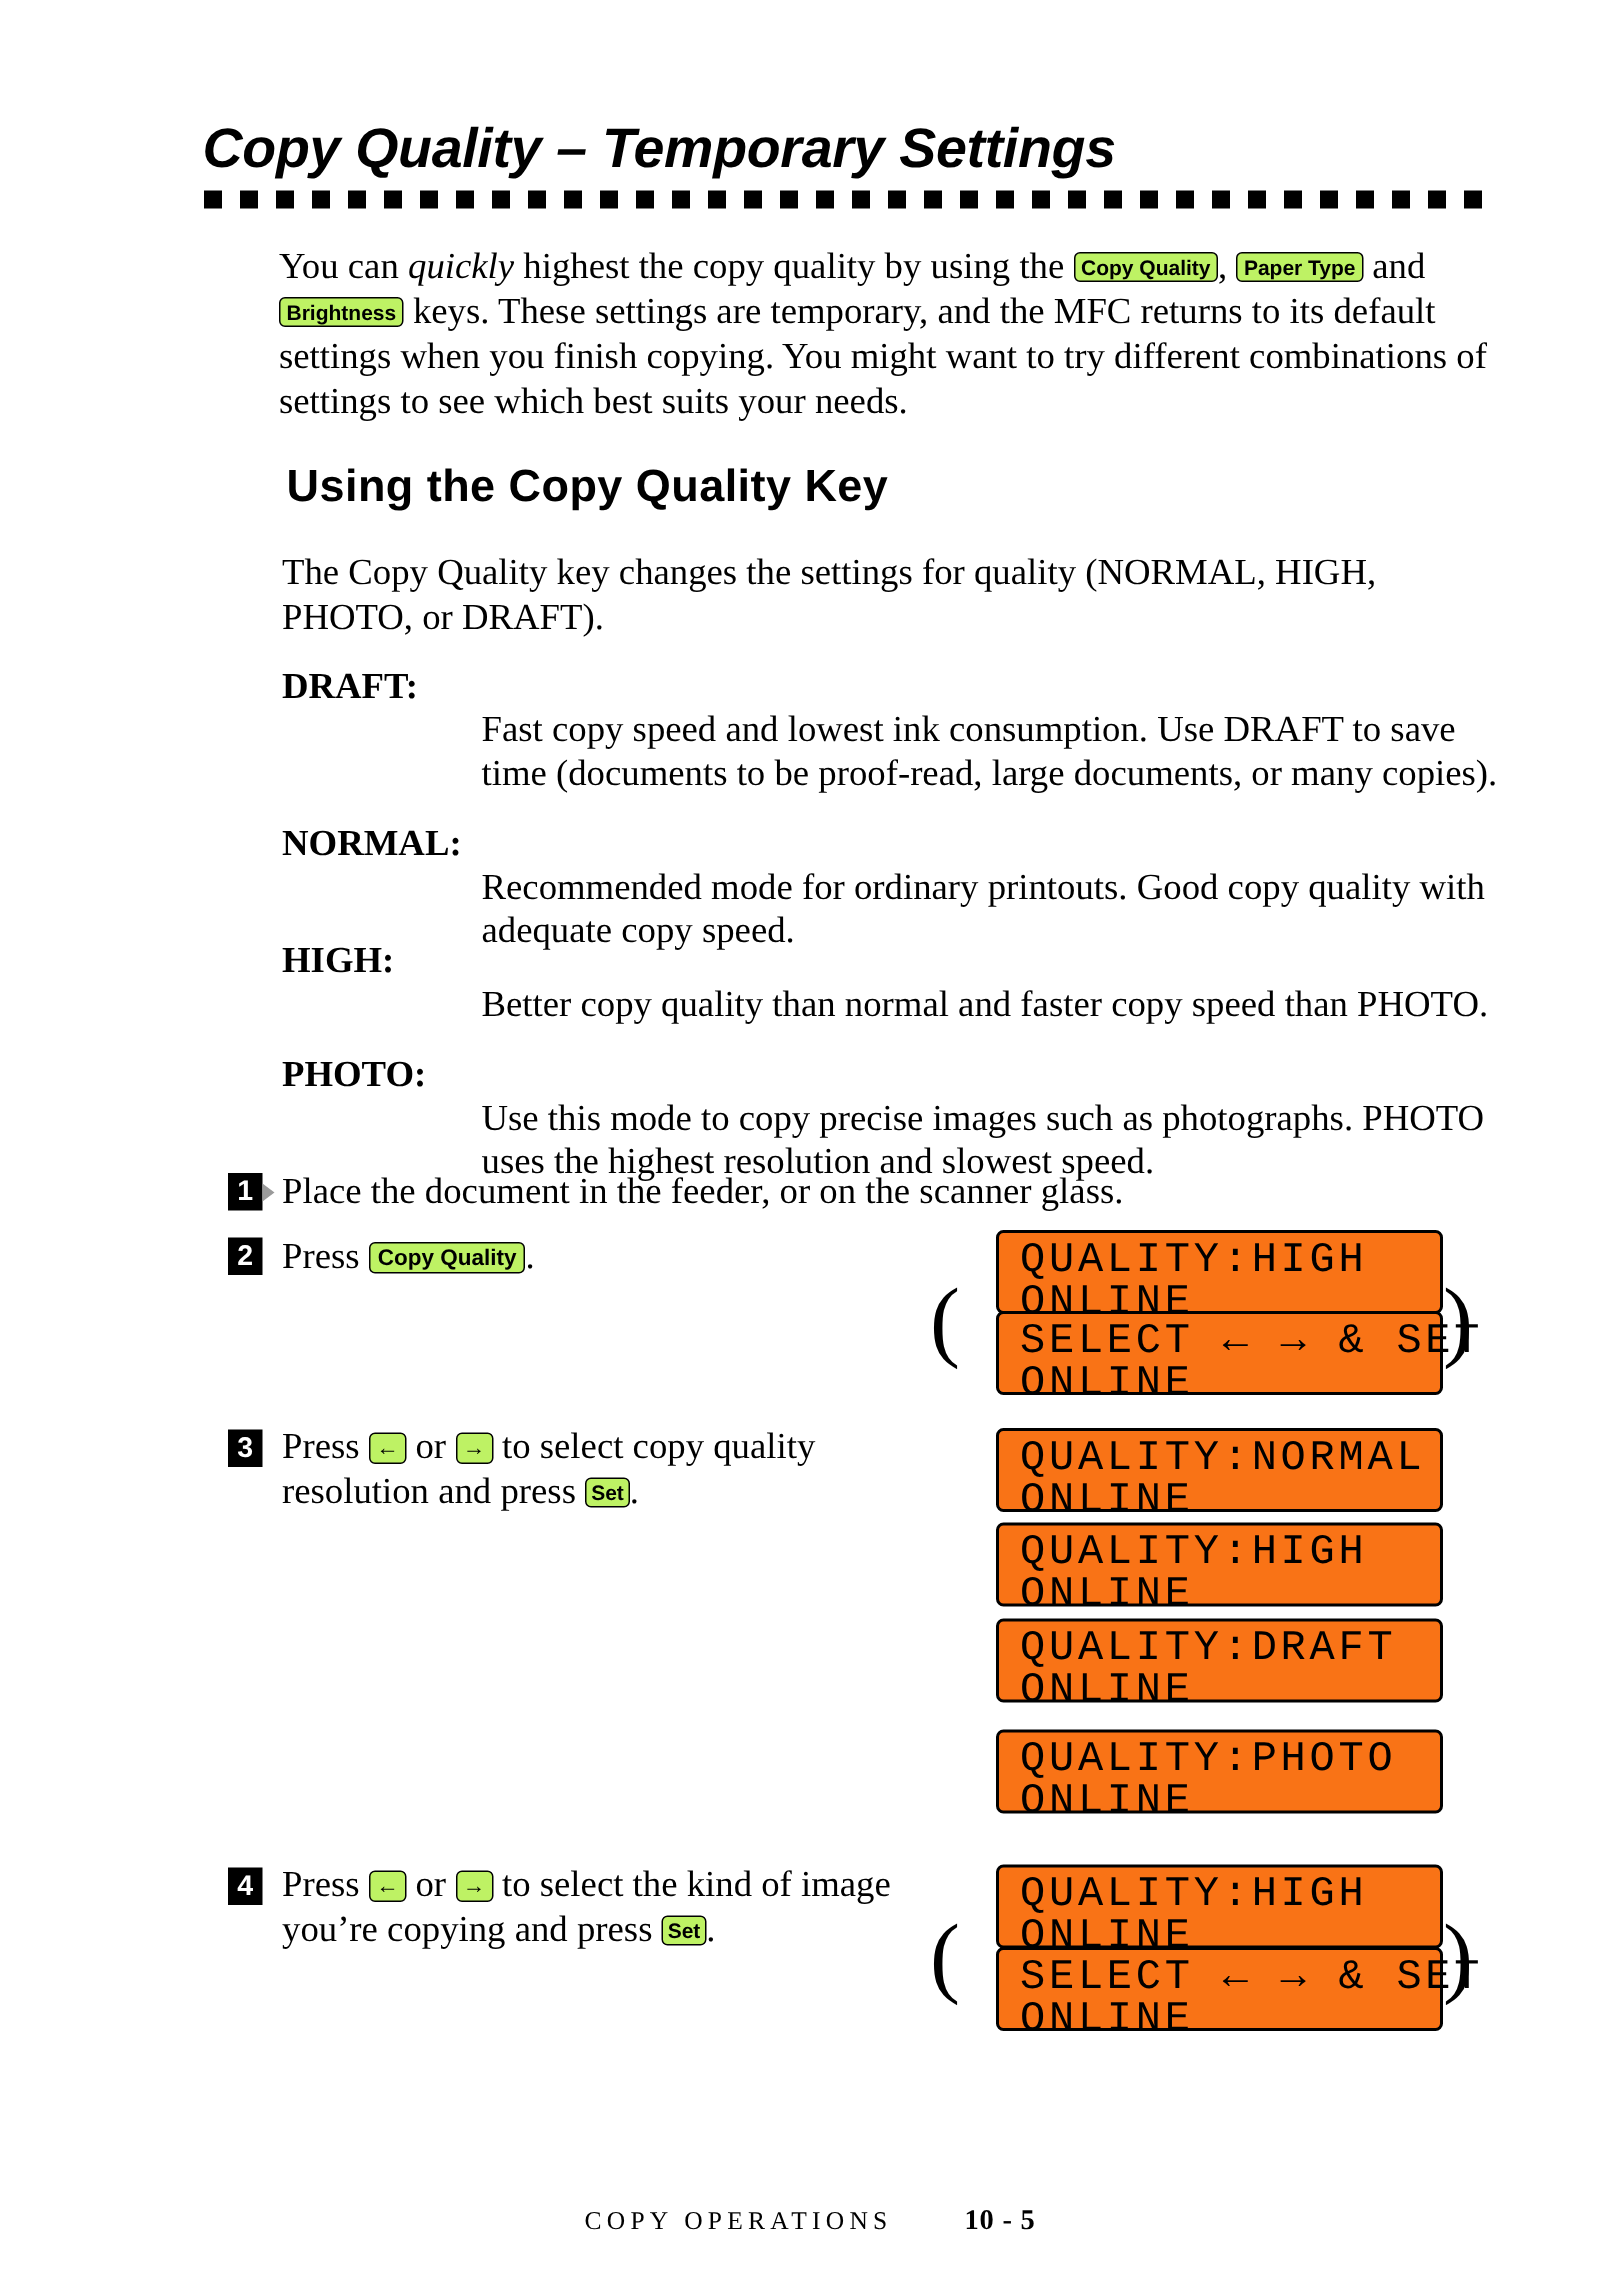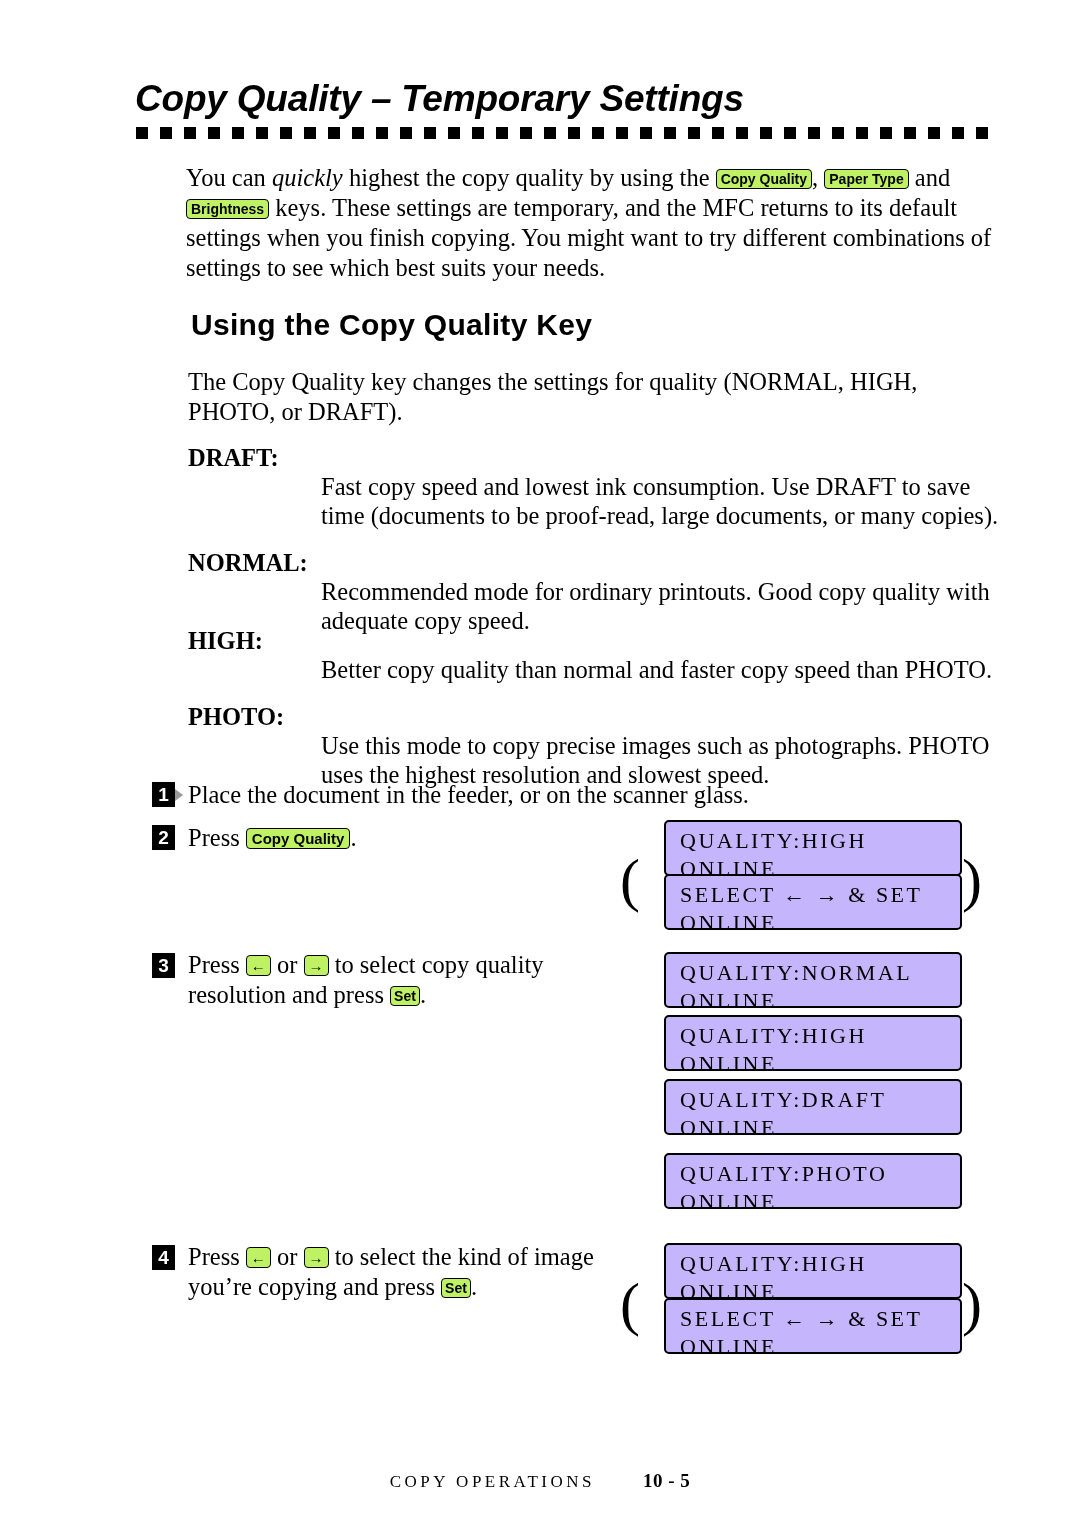--- a/index.html
+++ b/index.html
@@ -148,23 +148,23 @@
     font-size: 14px;
     line-height: 18px;
     padding: 0 3px;
   }
 
   
   .lcd {
     position: absolute;
     border: 2.5px solid #000;
     border-radius: 5px;
-    background: #c4b5fd;
-    font-family: Liberation Serif, serif;
-    font-size: 22px;
+    background: #f97316;
+    font-family: Liberation Mono, monospace;
+    font-size: 28px;
     line-height: 28px;
     letter-spacing: 2.5px;
     padding: 5px 14px 7px 14px;
     box-sizing: border-box;
     width: 298px;
     height: 56px;
   }
   .lcd div { white-space: pre; }
 
   

